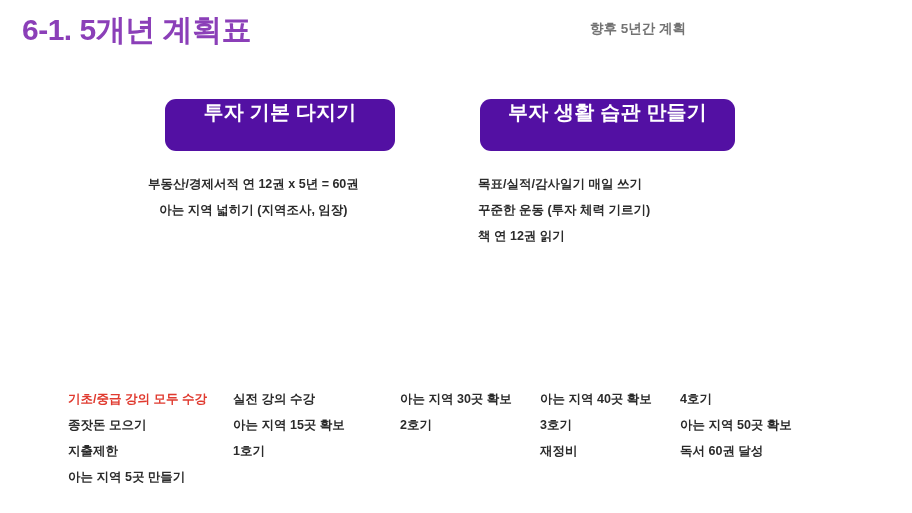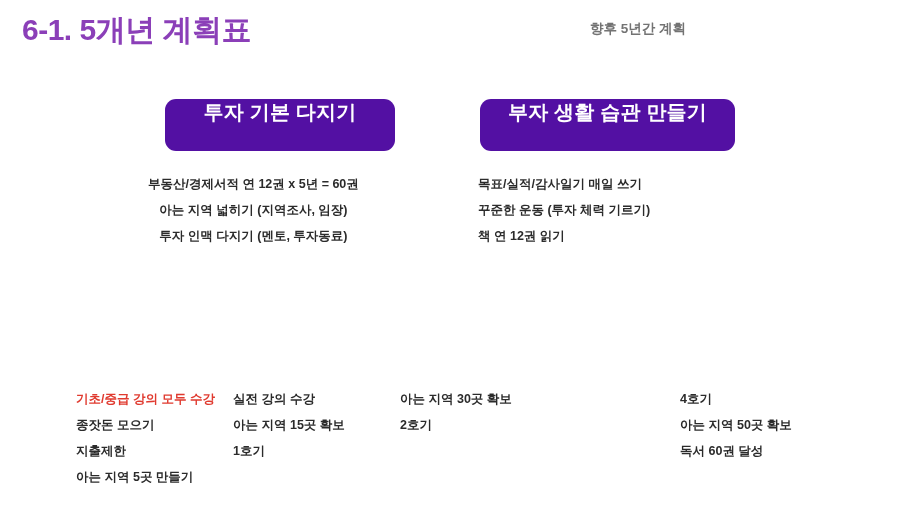--- a/index.html
+++ b/index.html
@@ -103,21 +103,20 @@
   <div class="pill pill-left">
     <span>투자 기본 다지기</span>
   </div>
   <div class="pill pill-right">
     <span>부자 생활 습관 만들기</span>
   </div>
 
   <div class="goal-list goal-list-left">
     <div>부동산/경제서적 연 12권 x 5년 = 60권</div>
     <div>아는 지역 넓히기 (지역조사, 임장)</div>
-    <div>투자 인맥 다지기 (멘토, 투자동료)</div>
   </div>
 
   <div class="goal-list goal-list-right">
     <div>목표/실적/감사일기 매일 쓰기</div>
     <div>꾸준한 운동 (투자 체력 기르기)</div>
     <div>책 연 12권 읽기</div>
   </div>
 
   <div class="timeline">
     
@@ -125,38 +124,43 @@
     
     
 
     
     
     
     
     
   </div>
 
-  <div class="col" style="left:76px;">
+  <div class="col" style="left:68px;">
     <div class="highlight">기초/중급 강의 모두 수강</div>
     <div>종잣돈 모으기</div>
     <div>지출제한</div>
     <div>아는 지역 5곳 만들기</div>
   </div>
 
   <div class="col" style="left:233px;">
     <div>실전 강의 수강</div>
     <div>아는 지역 15곳 확보</div>
     <div>1호기</div>
   </div>
 
   <div class="col" style="left:400px;">
     <div>아는 지역 30곳 확보</div>
     <div>2호기</div>
   </div>
 
+  <div class="col" style="left:540px;">
+    <div>아는 지역 40곳 확보</div>
+    <div>3호기</div>
+    <div>재정비</div>
+  </div>
 
   <div class="col" style="left:680px;">
     <div>4호기</div>
     <div>아는 지역 50곳 확보</div>
     <div>독서 60권 달성</div>
   </div>
 
 </div>
 
 </body></html>

